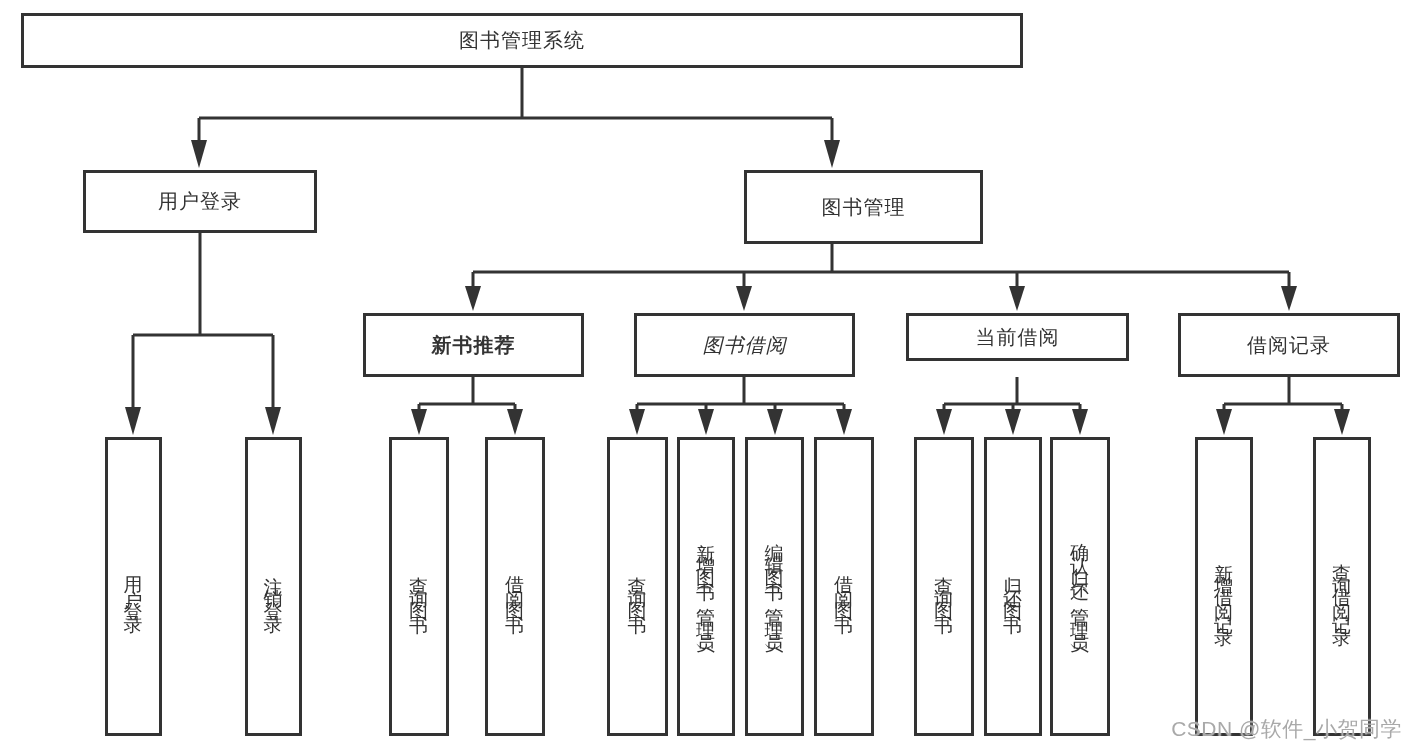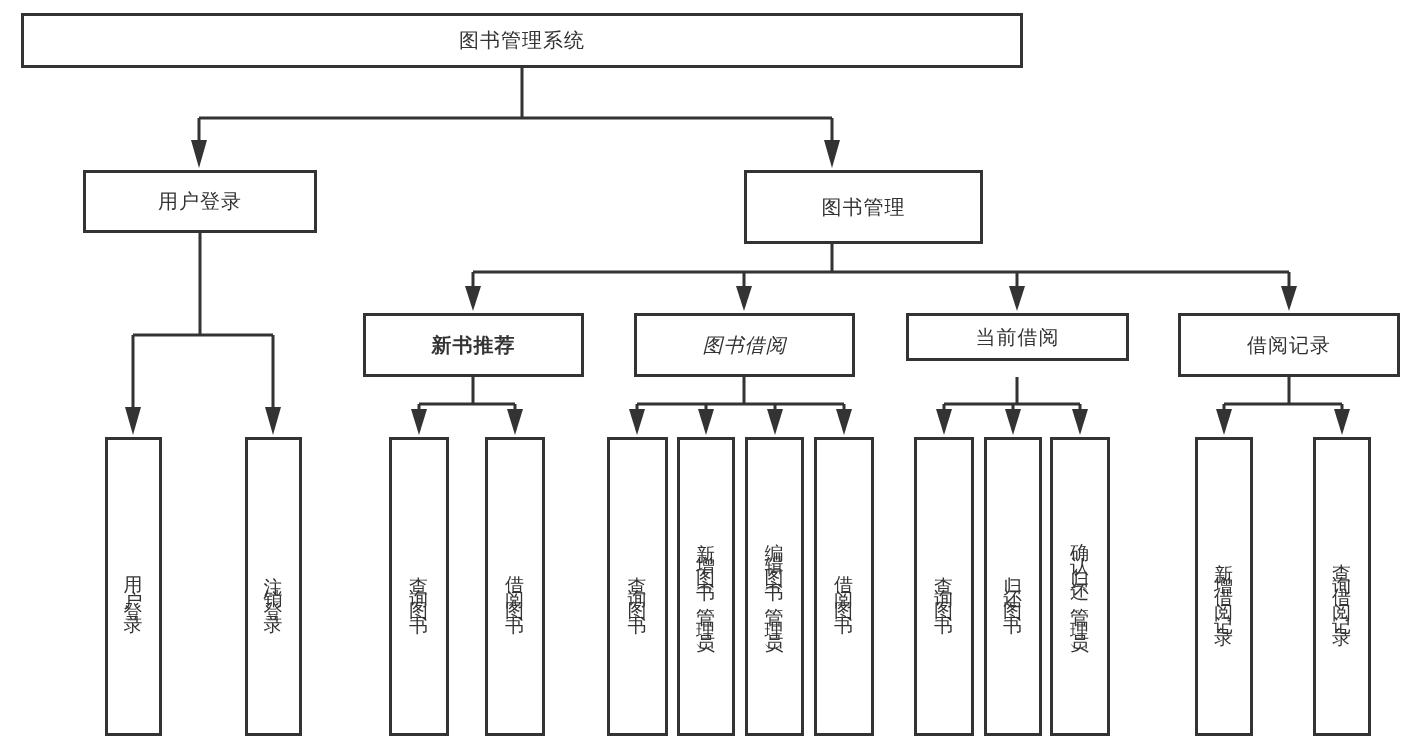--- a/index.html
+++ b/index.html
@@ -128,14 +128,15 @@
   <div class="node vnode" style="left:745px; top:437px; width:59px; height:299px;">编辑图书（管理员）</div>
   <div class="node vnode" style="left:814px; top:437px; width:60px; height:299px;">借阅图书</div>
 
   <div class="node vnode" style="left:914px; top:437px; width:60px; height:299px;">查询图书</div>
   <div class="node vnode" style="left:984px; top:437px; width:58px; height:299px;">归还图书</div>
   <div class="node vnode" style="left:1050px; top:437px; width:60px; height:299px;">确认归还（管理员）</div>
 
   <div class="node vnode" style="left:1195px; top:437px; width:58px; height:299px;">新增借阅记录</div>
   <div class="node vnode" style="left:1313px; top:437px; width:58px; height:299px;">查询借阅记录</div>
 
+  <div class="watermark">CSDN @软件_小贺同学</div>
 
 </div>
 
 </body></html>

